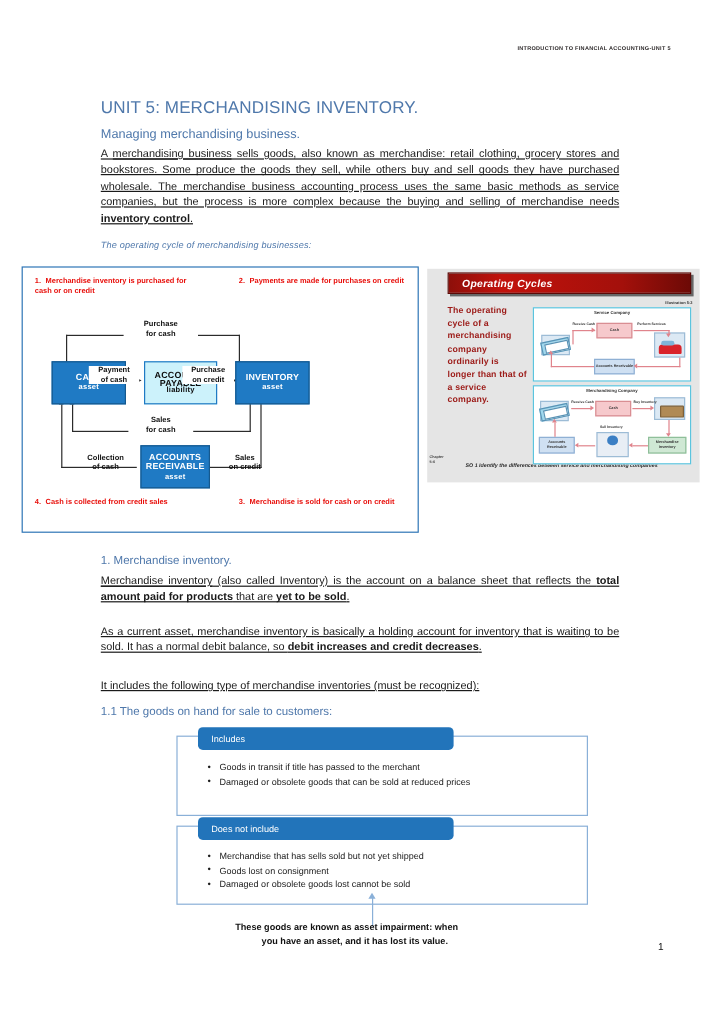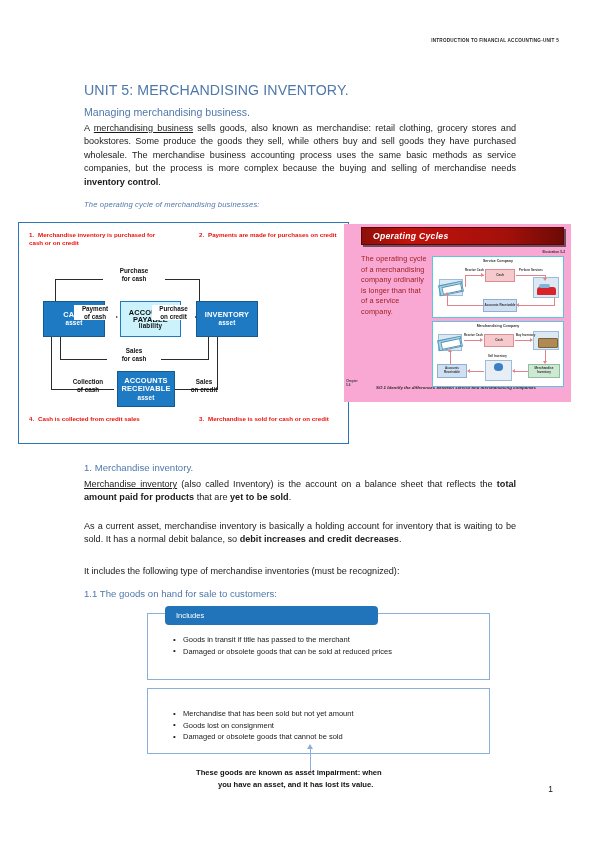--- a/index.html
+++ b/index.html
@@ -31,21 +31,21 @@
   .h2{
     position:absolute;left:84px;top:106px;
     font-size:10.6px;color:#4f78ab;font-weight:400;
     white-space:nowrap;
   }
 
   
   .para{
     position:absolute;left:84px;width:432px;
     font-size:9.1px;line-height:13.4px;
-    text-align:justify;color:#1a1a1a;
+    text-align:justify;color:#1a1a1a;text-decoration:underline;
   }
   .para b{font-weight:bold;}
   .para u{text-decoration:underline;}
   .p1{top:122px;}
   .caption-it{
     position:absolute;left:84px;top:200px;width:432px;
     font-size:7.6px;font-style:italic;color:#4f78ab;
     letter-spacing:.15px;
   }
 
@@ -84,38 +84,38 @@
   .ln-h{height:1.3px;}
   .ln-v{width:1.3px;}
   .arrow{position:absolute;width:0;height:0;}
   .ar-right{border-top:2.6px solid transparent;border-bottom:2.6px solid transparent;border-left:4px solid #2b2b2b;}
   .ar-left{border-top:2.6px solid transparent;border-bottom:2.6px solid transparent;border-right:4px solid #2b2b2b;}
   .ar-up{border-left:2.6px solid transparent;border-right:2.6px solid transparent;border-bottom:4px solid #2b2b2b;}
   .ar-down{border-left:2.6px solid transparent;border-right:2.6px solid transparent;border-top:4px solid #2b2b2b;}
 
   
   .slide{
-    position:absolute;left:326px;top:2px;width:227px;height:178px;
-    background:#f9a8d4;
+    position:absolute;left:338px;top:2px;width:227px;height:178px;
+    background:#e5e5e5;
   }
   .slide-banner{
     position:absolute;left:17px;top:3px;width:203px;height:18px;
     background:linear-gradient(90deg,#8d0f0a 0%,#c2120c 22%,#a3100b 72%,#6d0a06 100%);
     border:1px solid #5c0906;
     box-shadow:2px 2px 0 rgba(0,0,0,.55);
     box-sizing:border-box;
   }
   .slide-banner span{
     position:absolute;left:11px;top:3px;
     color:#ffffff;font-size:8.6px;font-style:italic;font-weight:bold;
     letter-spacing:.3px;
   }
   .slide-text{
     position:absolute;left:17px;top:30px;width:66px;
-    color:#9c1b18;font-size:7.3px;font-weight:normal;line-height:10.6px;
+    color:#9c1b18;font-size:7.3px;font-weight:bold;line-height:10.6px;
     letter-spacing:.1px;
   }
   .illus-tag{
     position:absolute;right:6px;top:26px;
     font-size:3.3px;color:#333;font-weight:bold;
   }
   .chapter-tag{
     position:absolute;left:2px;bottom:14px;
     font-size:3.1px;color:#444;line-height:3.8px;font-weight:bold;
   }
@@ -414,24 +414,27 @@
   <div class="cbox" style="left:147px;top:613px;width:343px;height:67px;"></div>
   <div class="cbox-tab" style="left:165px;top:606px;width:213px;height:19px;">
     <span>Includes</span>
   </div>
   <ul class="clist" style="left:172px;top:634px;width:310px;">
     <li>Goods in transit if title has passed to the merchant</li>
     <li>Damaged or obsolete goods that can be sold at reduced prices</li>
   </ul>
 
   <div class="cbox" style="left:147px;top:688px;width:343px;height:66px;"></div>
+  <div class="cbox-tab" style="left:165px;top:681px;width:213px;height:19px;">
+    <span>Does not include</span>
+  </div>
   <ul class="clist" style="left:172px;top:708px;width:310px;">
-    <li>Merchandise that has been sold but not yet amount</li>
+    <li>Merchandise that has sells sold but not yet shipped</li>
     <li>Goods lost on consignment</li>
-    <li>Damaged or obsolete goods that cannot be sold</li>
+    <li>Damaged or obsolete goods lost cannot be sold</li>
   </ul>
 
   <div class="connector" style="left:310px;top:748px;height:24px;"></div>
   <div class="connector-arrow" style="left:307px;top:744px;"></div>
 
   <div class="footnote">
     <span>These goods are known as asset impairment: when</span>
     <span class="l2">you have an asset, and it has lost its value.</span>
   </div>
 

